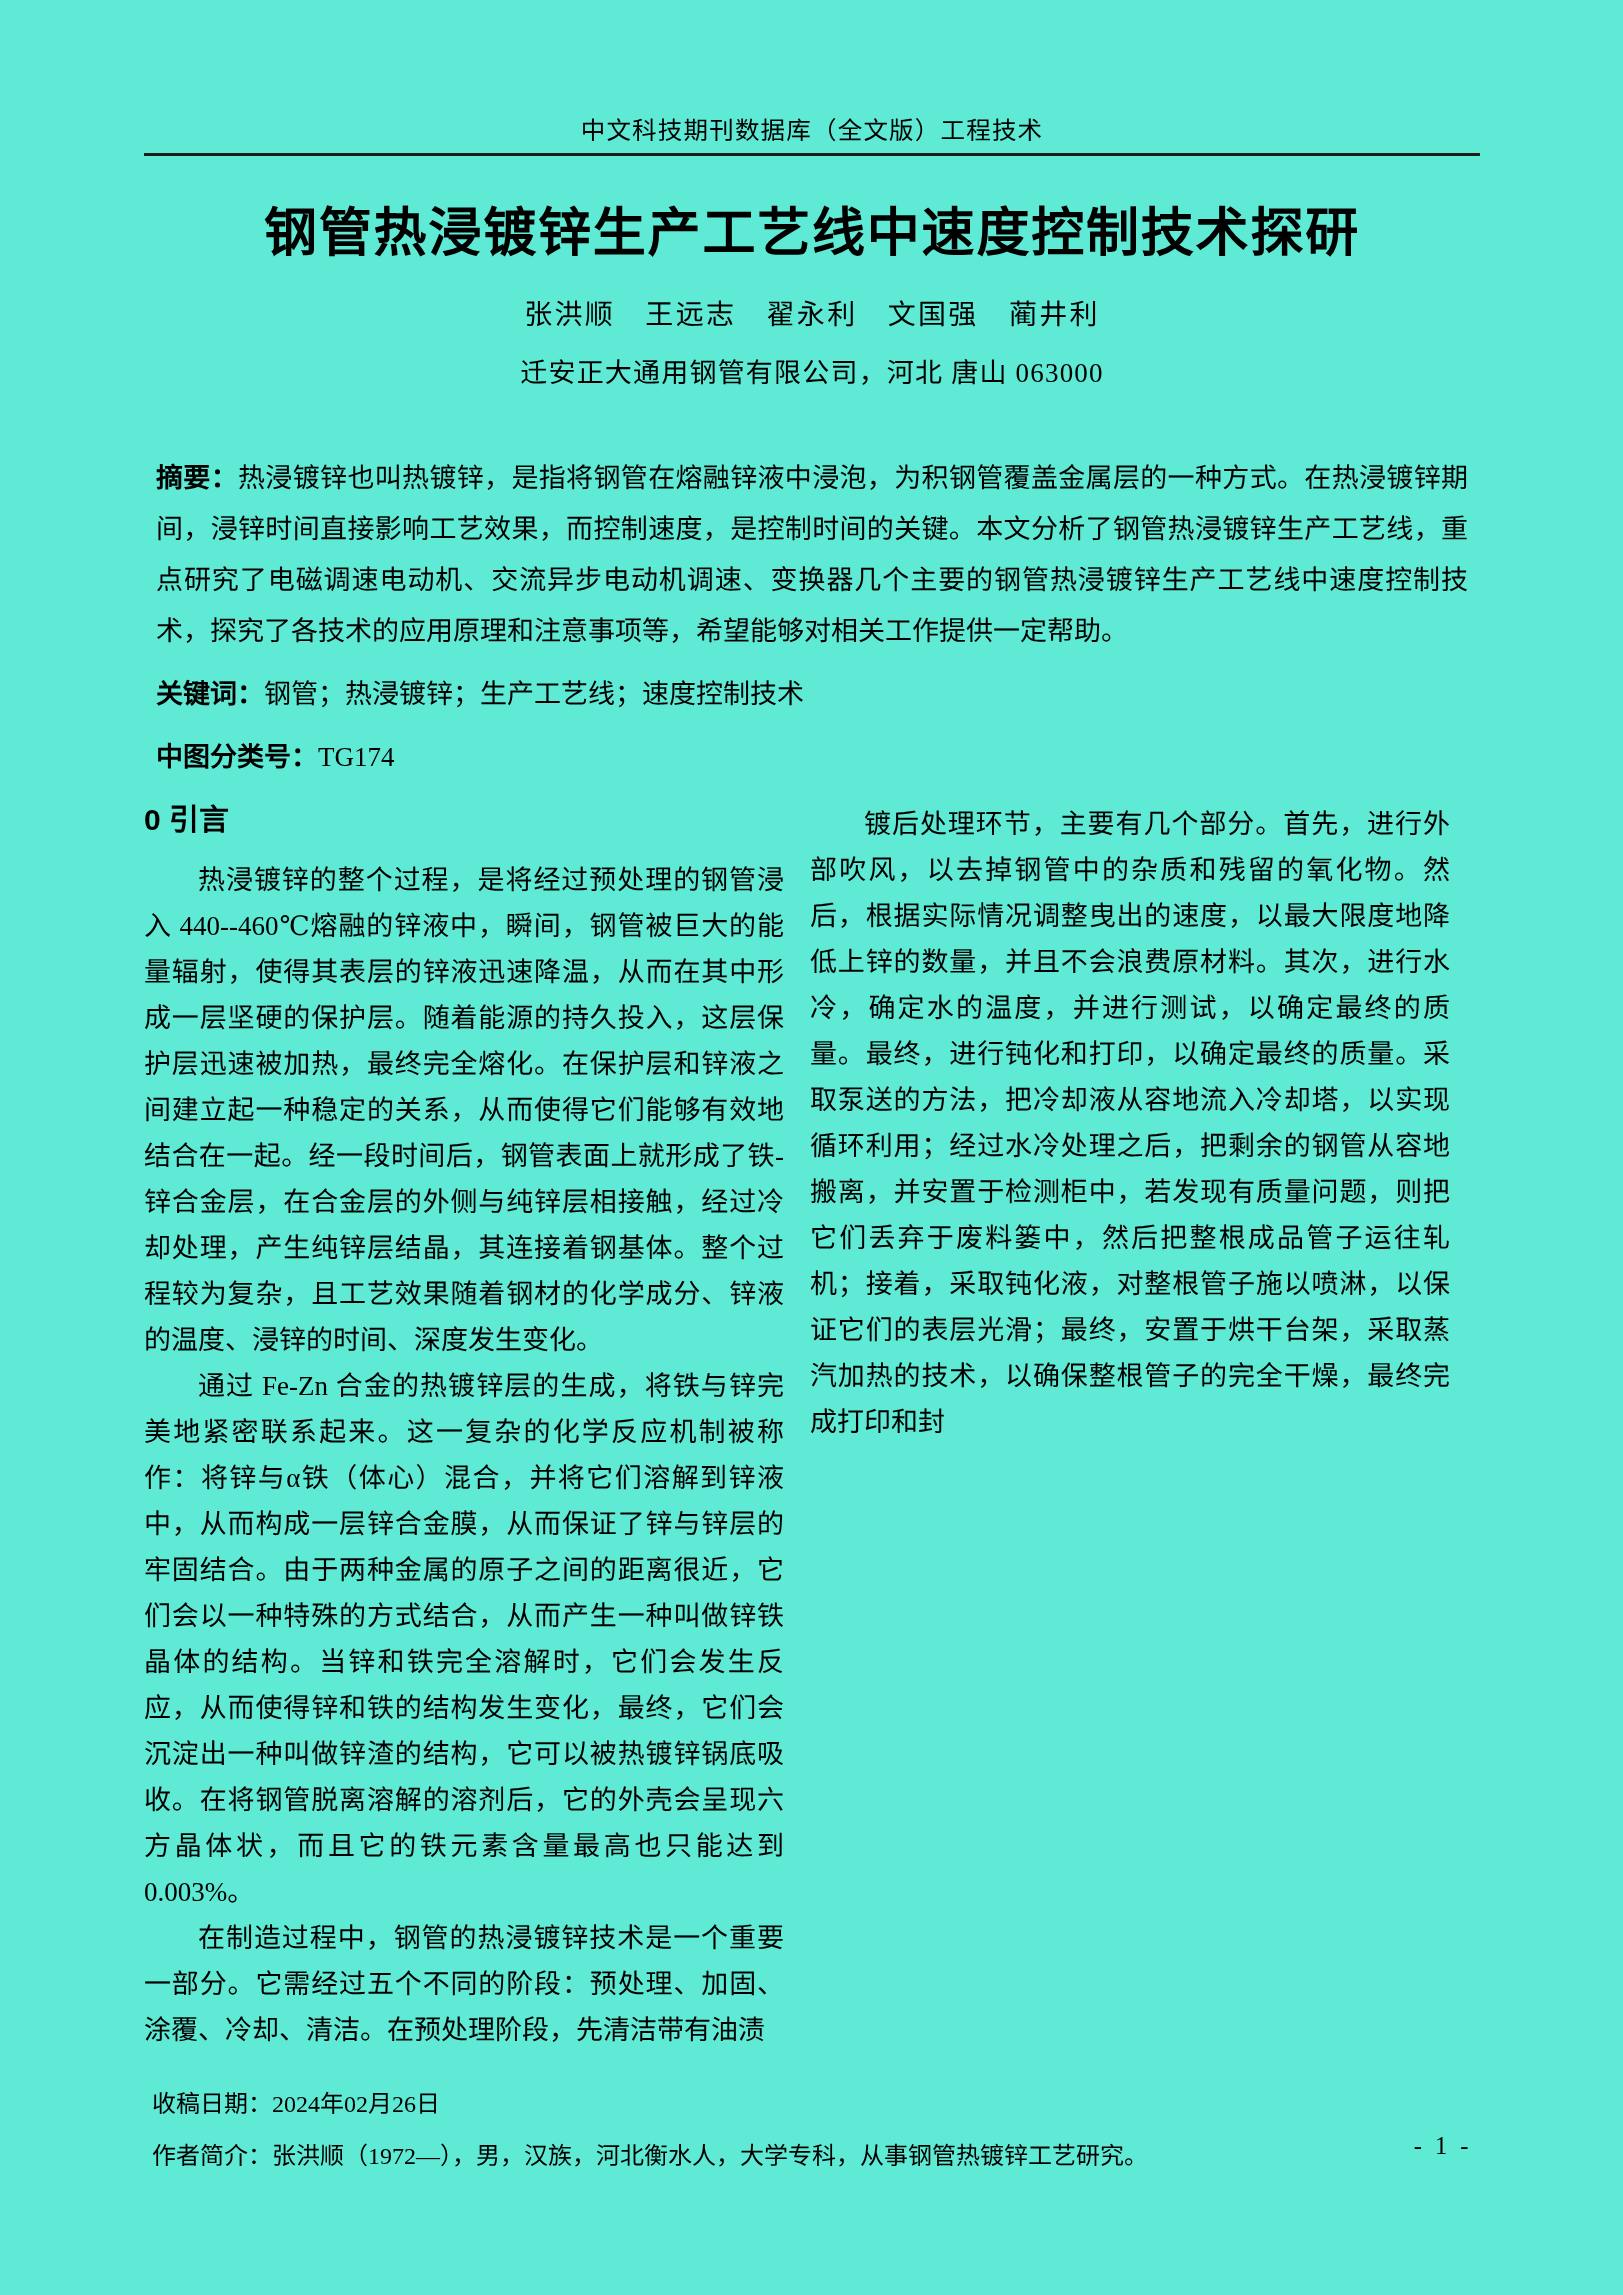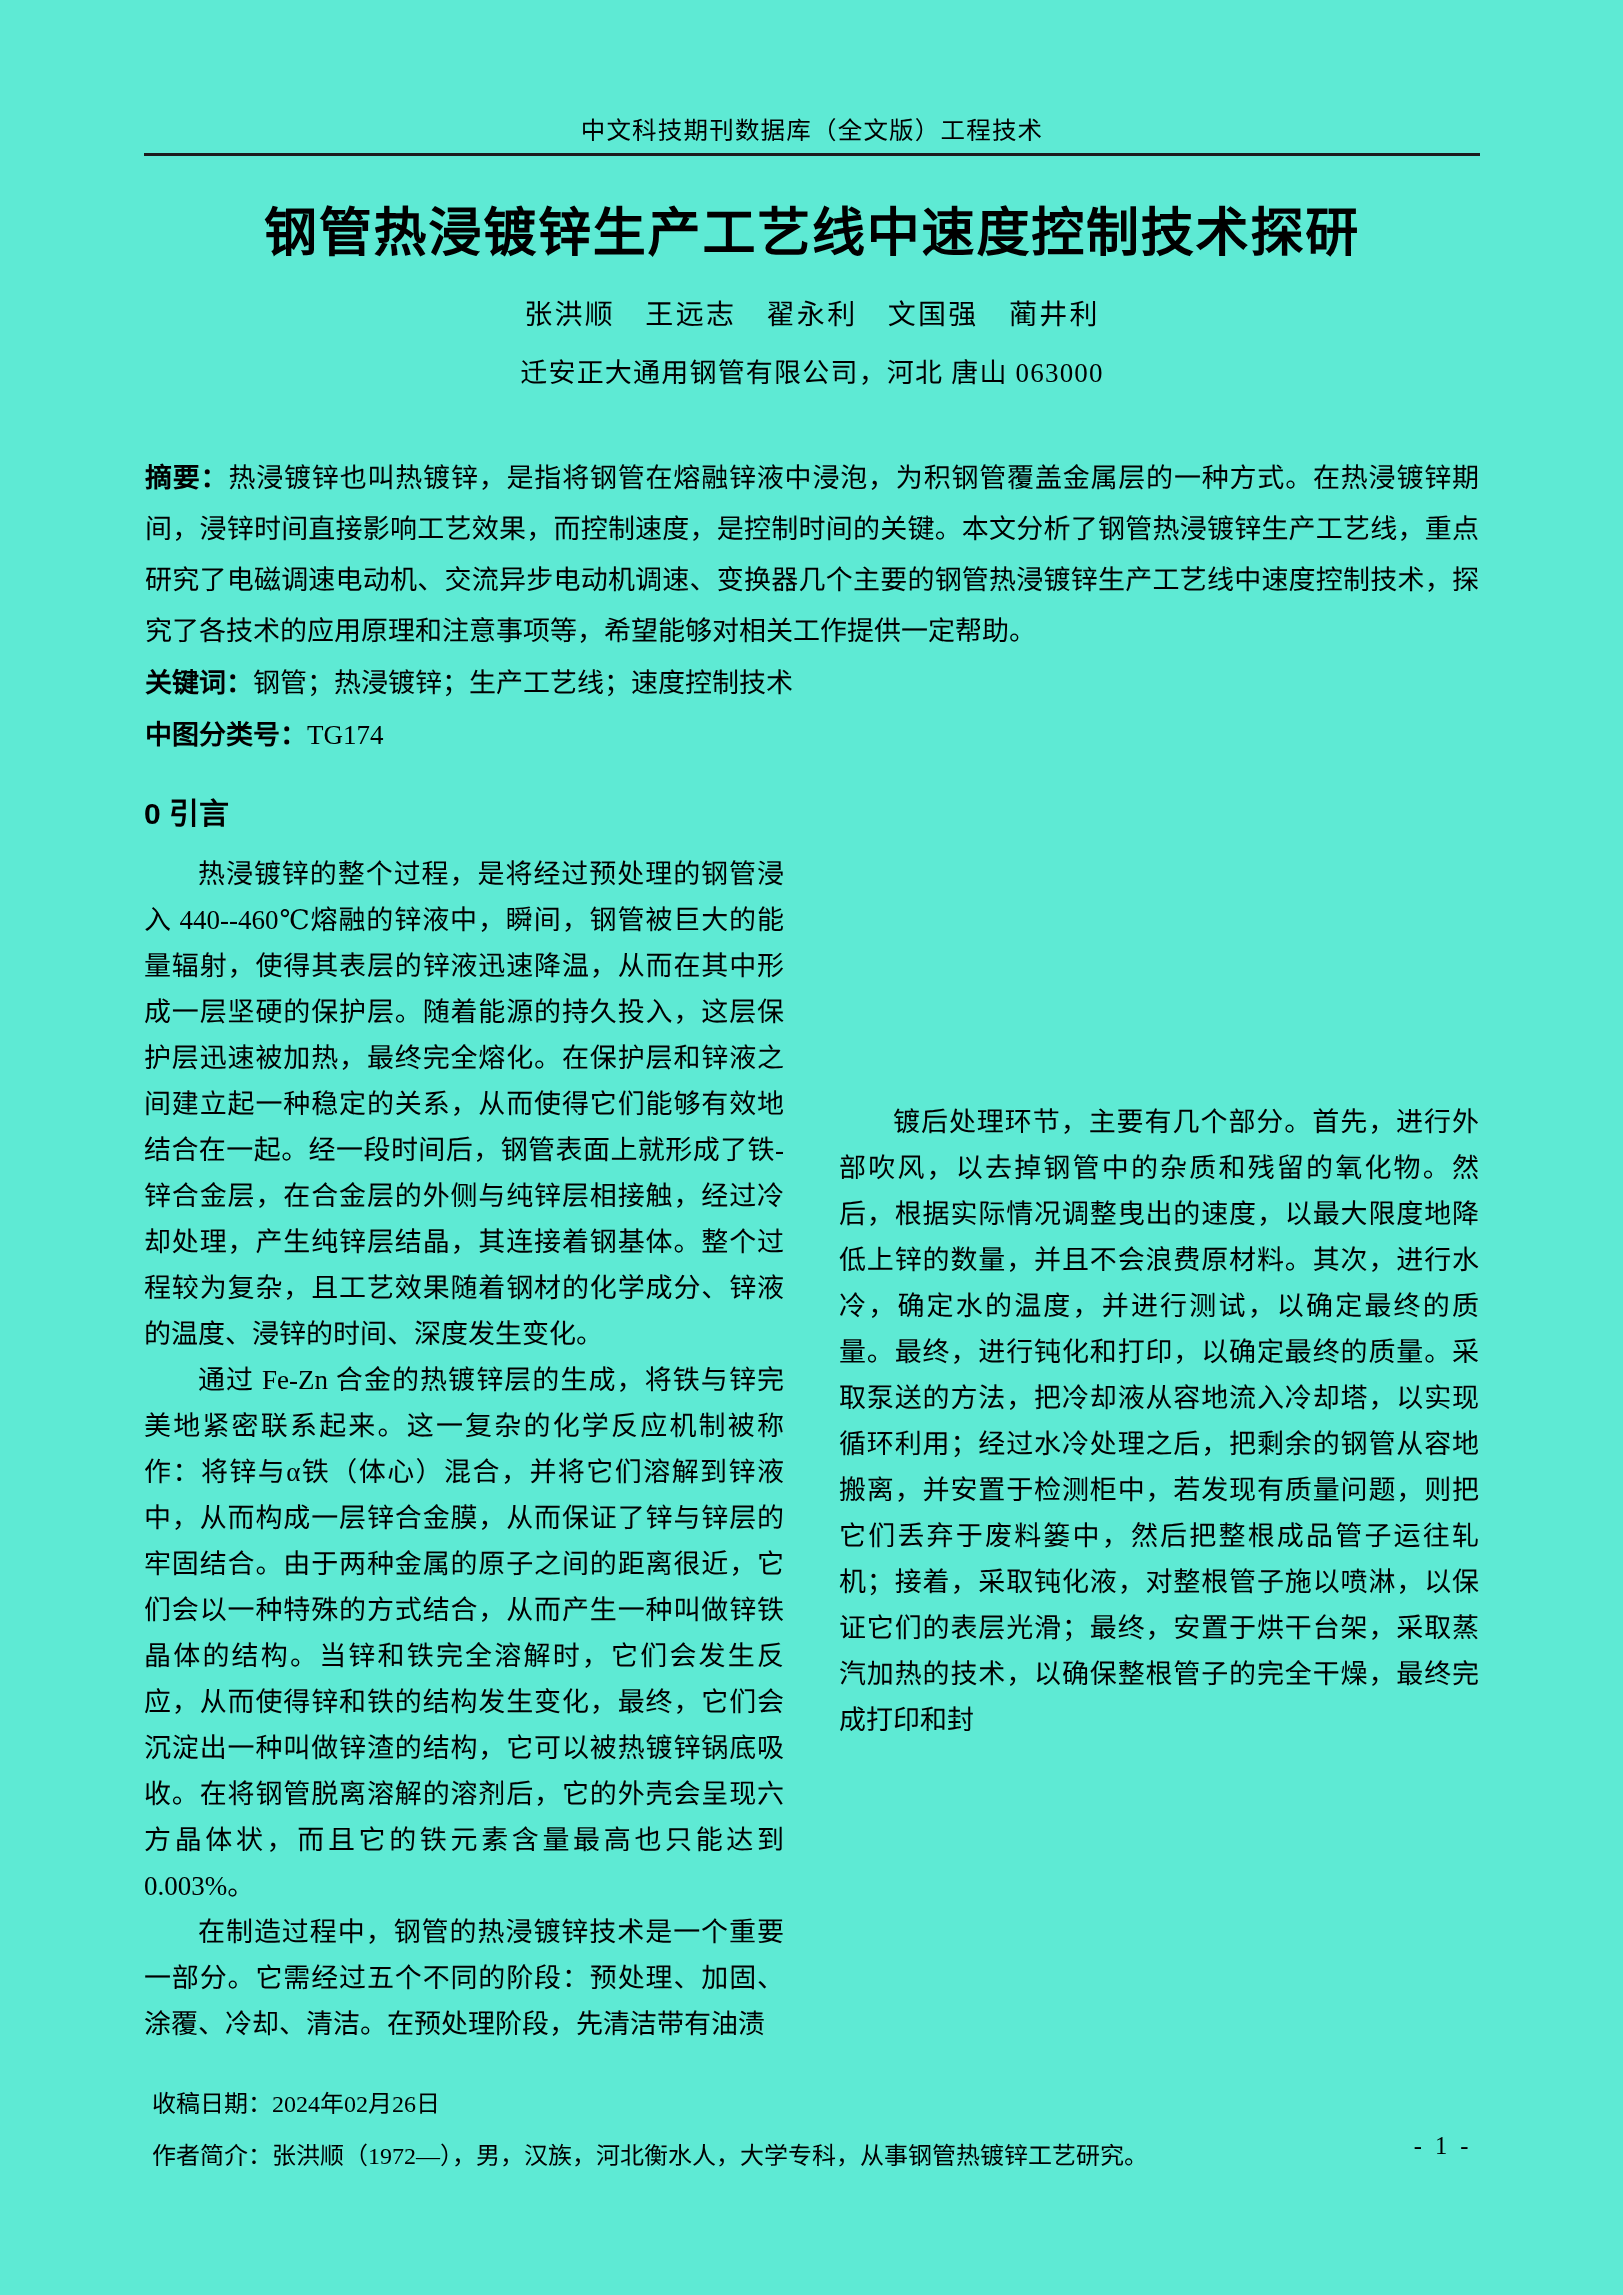--- a/index.html
+++ b/index.html
@@ -58,33 +58,32 @@
     line-height: 34px;
     letter-spacing: 1.2px;
   }
   
   .meta-block {
     margin-top: 63px;
     font-size: 27px;
     line-height: 51px;
     text-align: justify;
   }
-  .meta-block p { margin: 1px; }
+  .meta-block p { margin: 12px; }
   .meta-label {
     font-family: "Liberation Sans", "DejaVu Sans", sans-serif;
     font-weight: bold;
   }
   
   .columns {
     margin-top: 17.5px;
     display: flex;
-    gap: 55px;
+    gap: 26px;
     height: 1285px;
     overflow: hidden;
-    align-items: center;
   }
   .col {
     width: 640px;
     font-size: 27px;
     line-height: 46px;
     text-align: justify;
   }
   .col p { margin: 0; }
   .para { text-indent: 2em; }
   .no-indent { text-indent: 0; }

